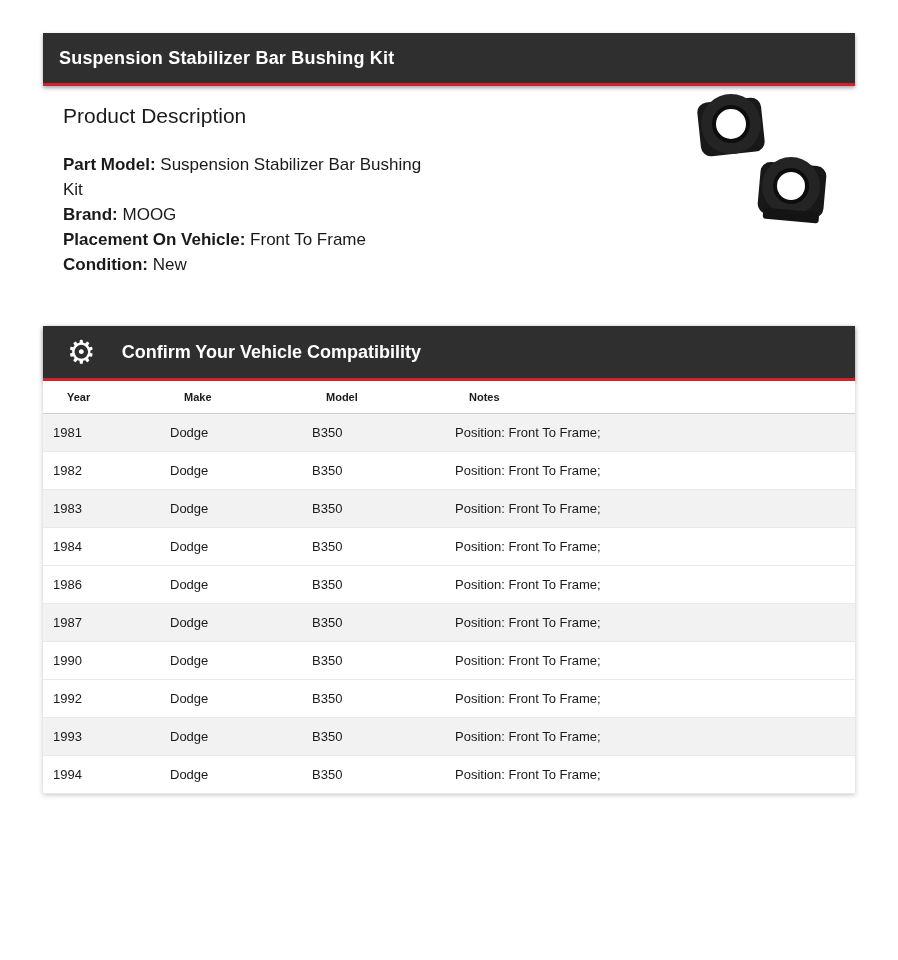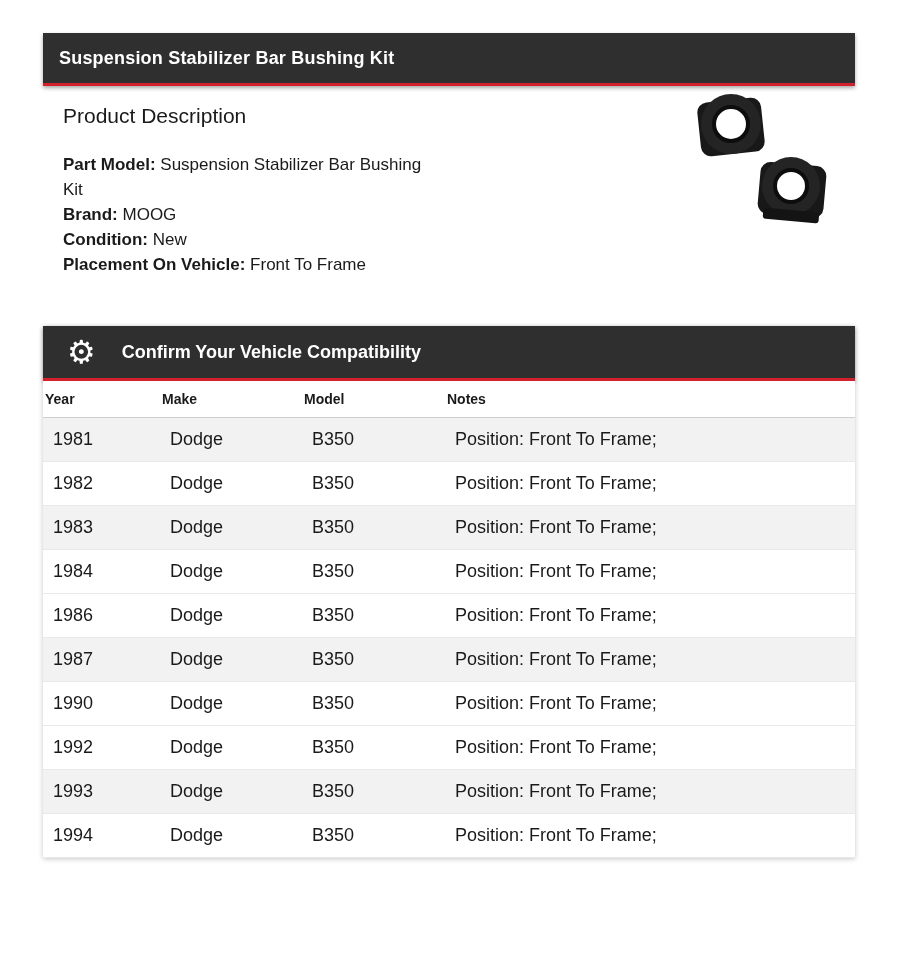--- a/index.html
+++ b/index.html
@@ -81,27 +81,27 @@
     font-size: 32px;
     line-height: 1;
     margin-right: 26px;
   }
   .compat-bar .bar-title { color: #fff; font-size: 18px; font-weight: bold; }
 
   table { width: 100%; border-collapse: collapse; }
   thead th {
     text-align: left;
     font-weight: bold;
-    font-size: 14px;
-    padding: 10px 2px;
+    font-size: 11px;
+    padding: 10px 24px;
     border-bottom: 1px solid #cfcfcf;
     background: #ffffff;
   }
   tbody td {
-    font-size: 18px;
+    font-size: 13px;
     padding: 11px 10px;
     border-bottom: 1px solid #e9e9e9;
     background: #ffffff;
   }
   tbody tr.alt td { background: var(--row-alt-bg); }
   th:nth-child(1), td:nth-child(1) { width: 117px; }
   th:nth-child(2), td:nth-child(2) { width: 142px; }
   th:nth-child(3), td:nth-child(3) { width: 143px; }
 </style>
 </head>
@@ -119,26 +119,26 @@
     <div class="fields">
       <p>
         <strong>Part Model:</strong>
         <span>Suspension Stabilizer Bar Bushing Kit</span>
       </p>
       <p>
         <strong>Brand:</strong>
         <span>MOOG</span>
       </p>
       <p>
+        <strong>Placement On Vehicle:</strong>
+        <span>Front To Frame</span>
+      </p>
+      <p>
         <strong>Condition:</strong>
         <span>New</span>
-      </p>
-      <p>
-        <strong>Placement On Vehicle:</strong>
-        <span>Front To Frame</span>
       </p>
     </div>
 
     <div class="product-image">
       <svg viewBox="0 0 150 145" width="150" height="145">
         <g>
           <rect x="12" y="14" width="64" height="54" rx="10" fill="#181818" transform="rotate(-6 44 41)"></rect>
           <circle cx="44" cy="38" r="30" fill="#242424"></circle>
           <circle cx="44" cy="38" r="17" fill="#ffffff"></circle>
           <circle cx="44" cy="38" r="17" fill="none" stroke="#0d0d0d" stroke-width="4"></circle>

